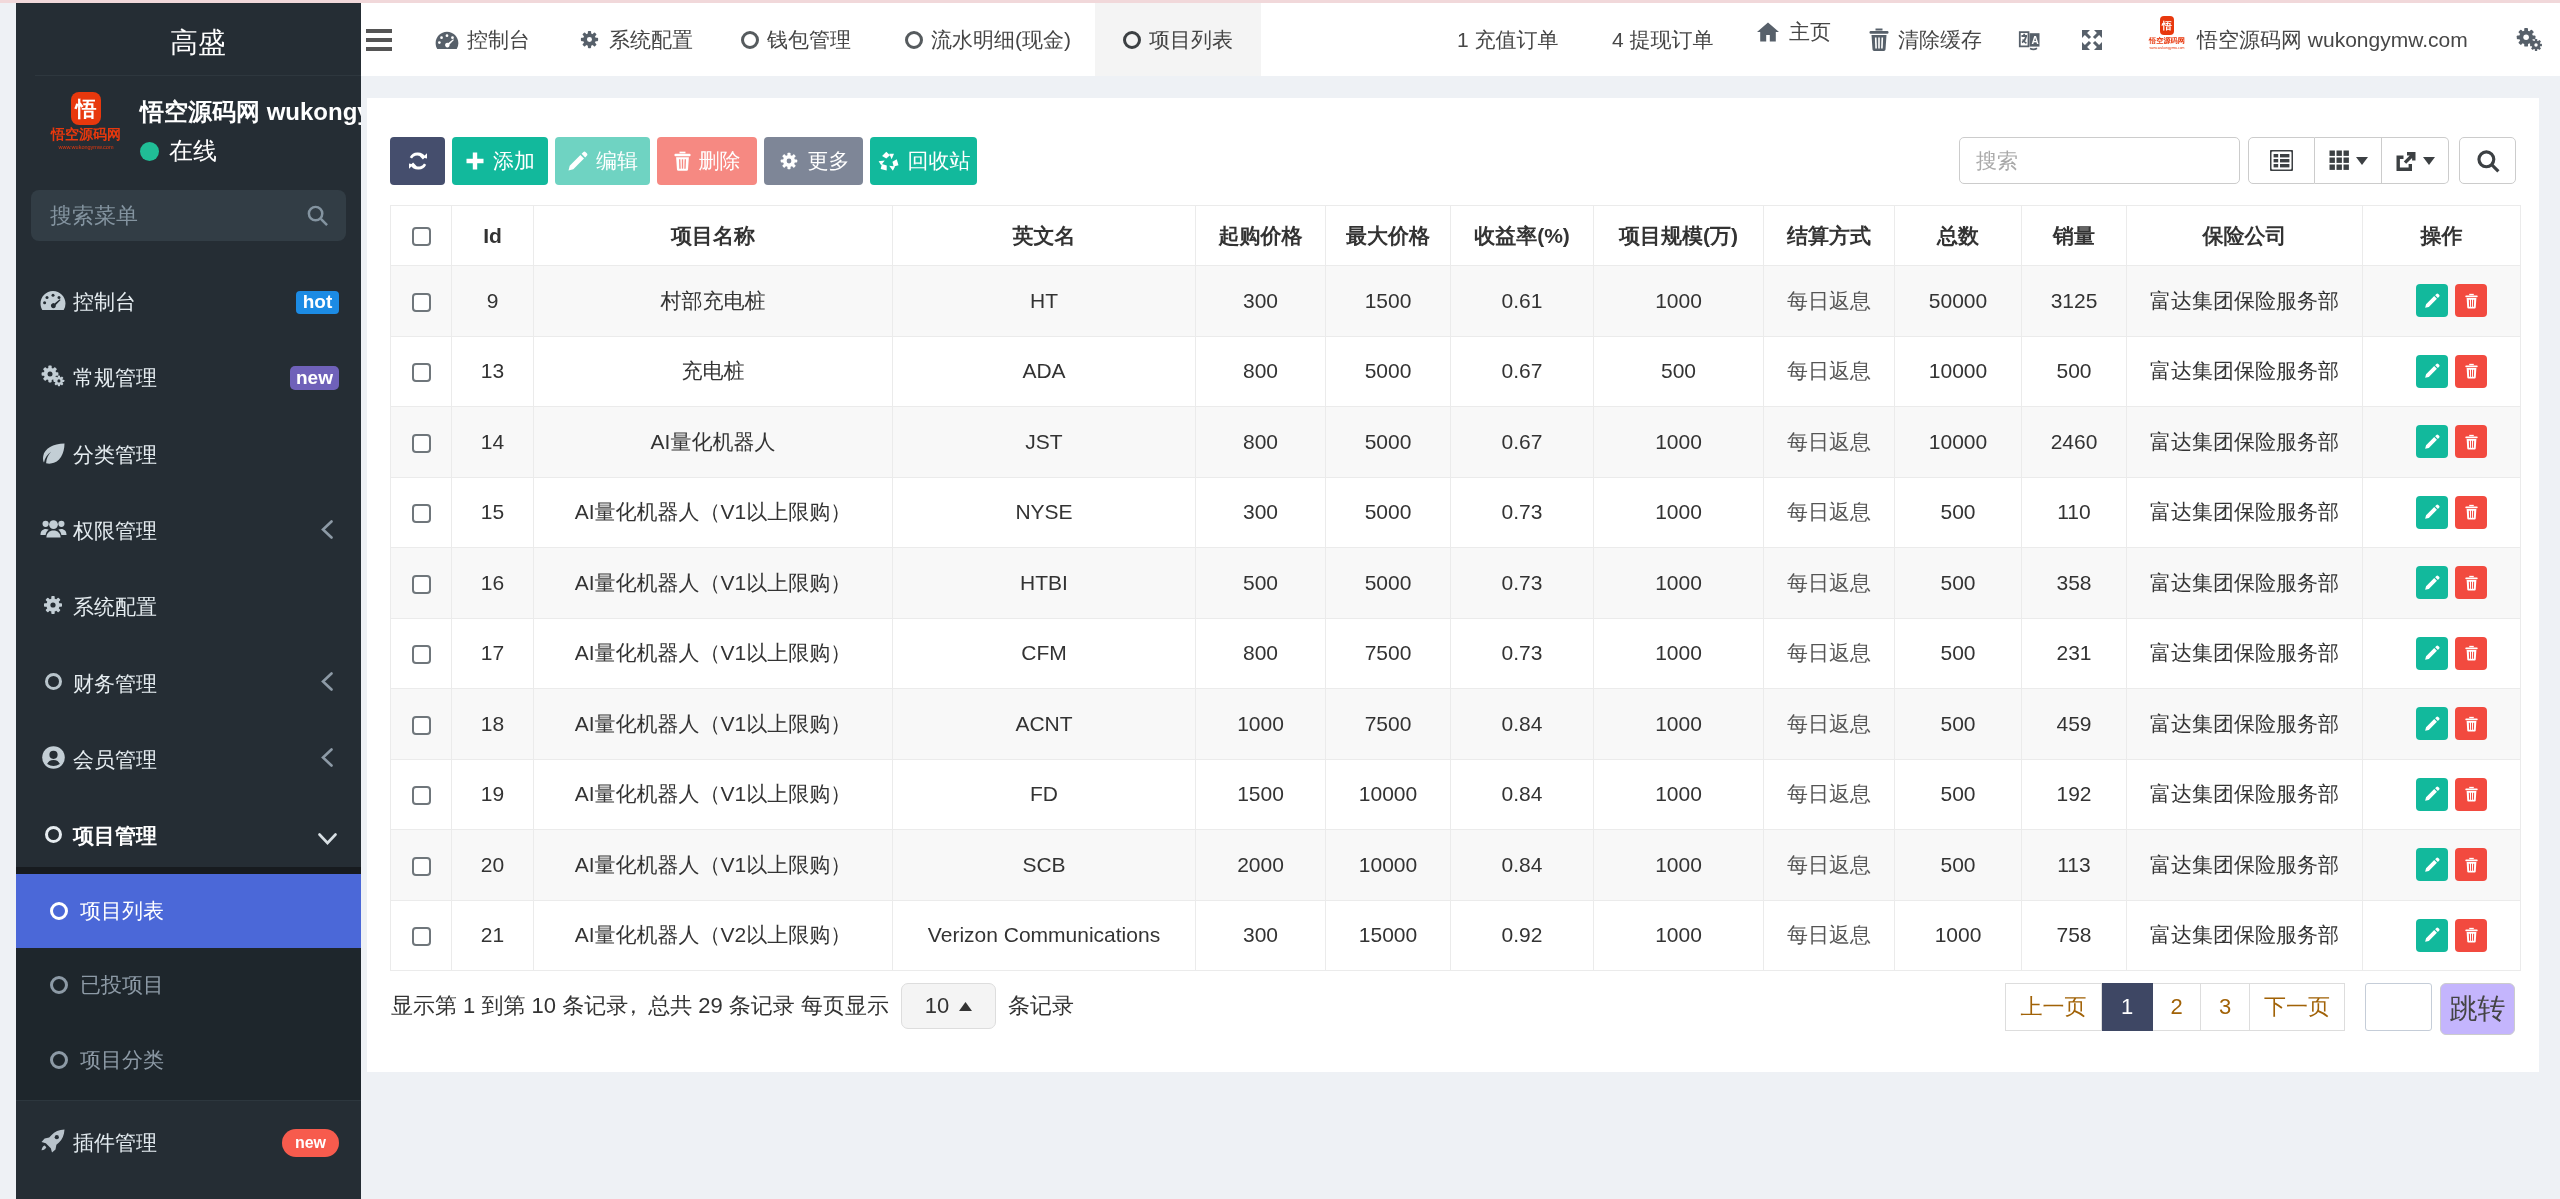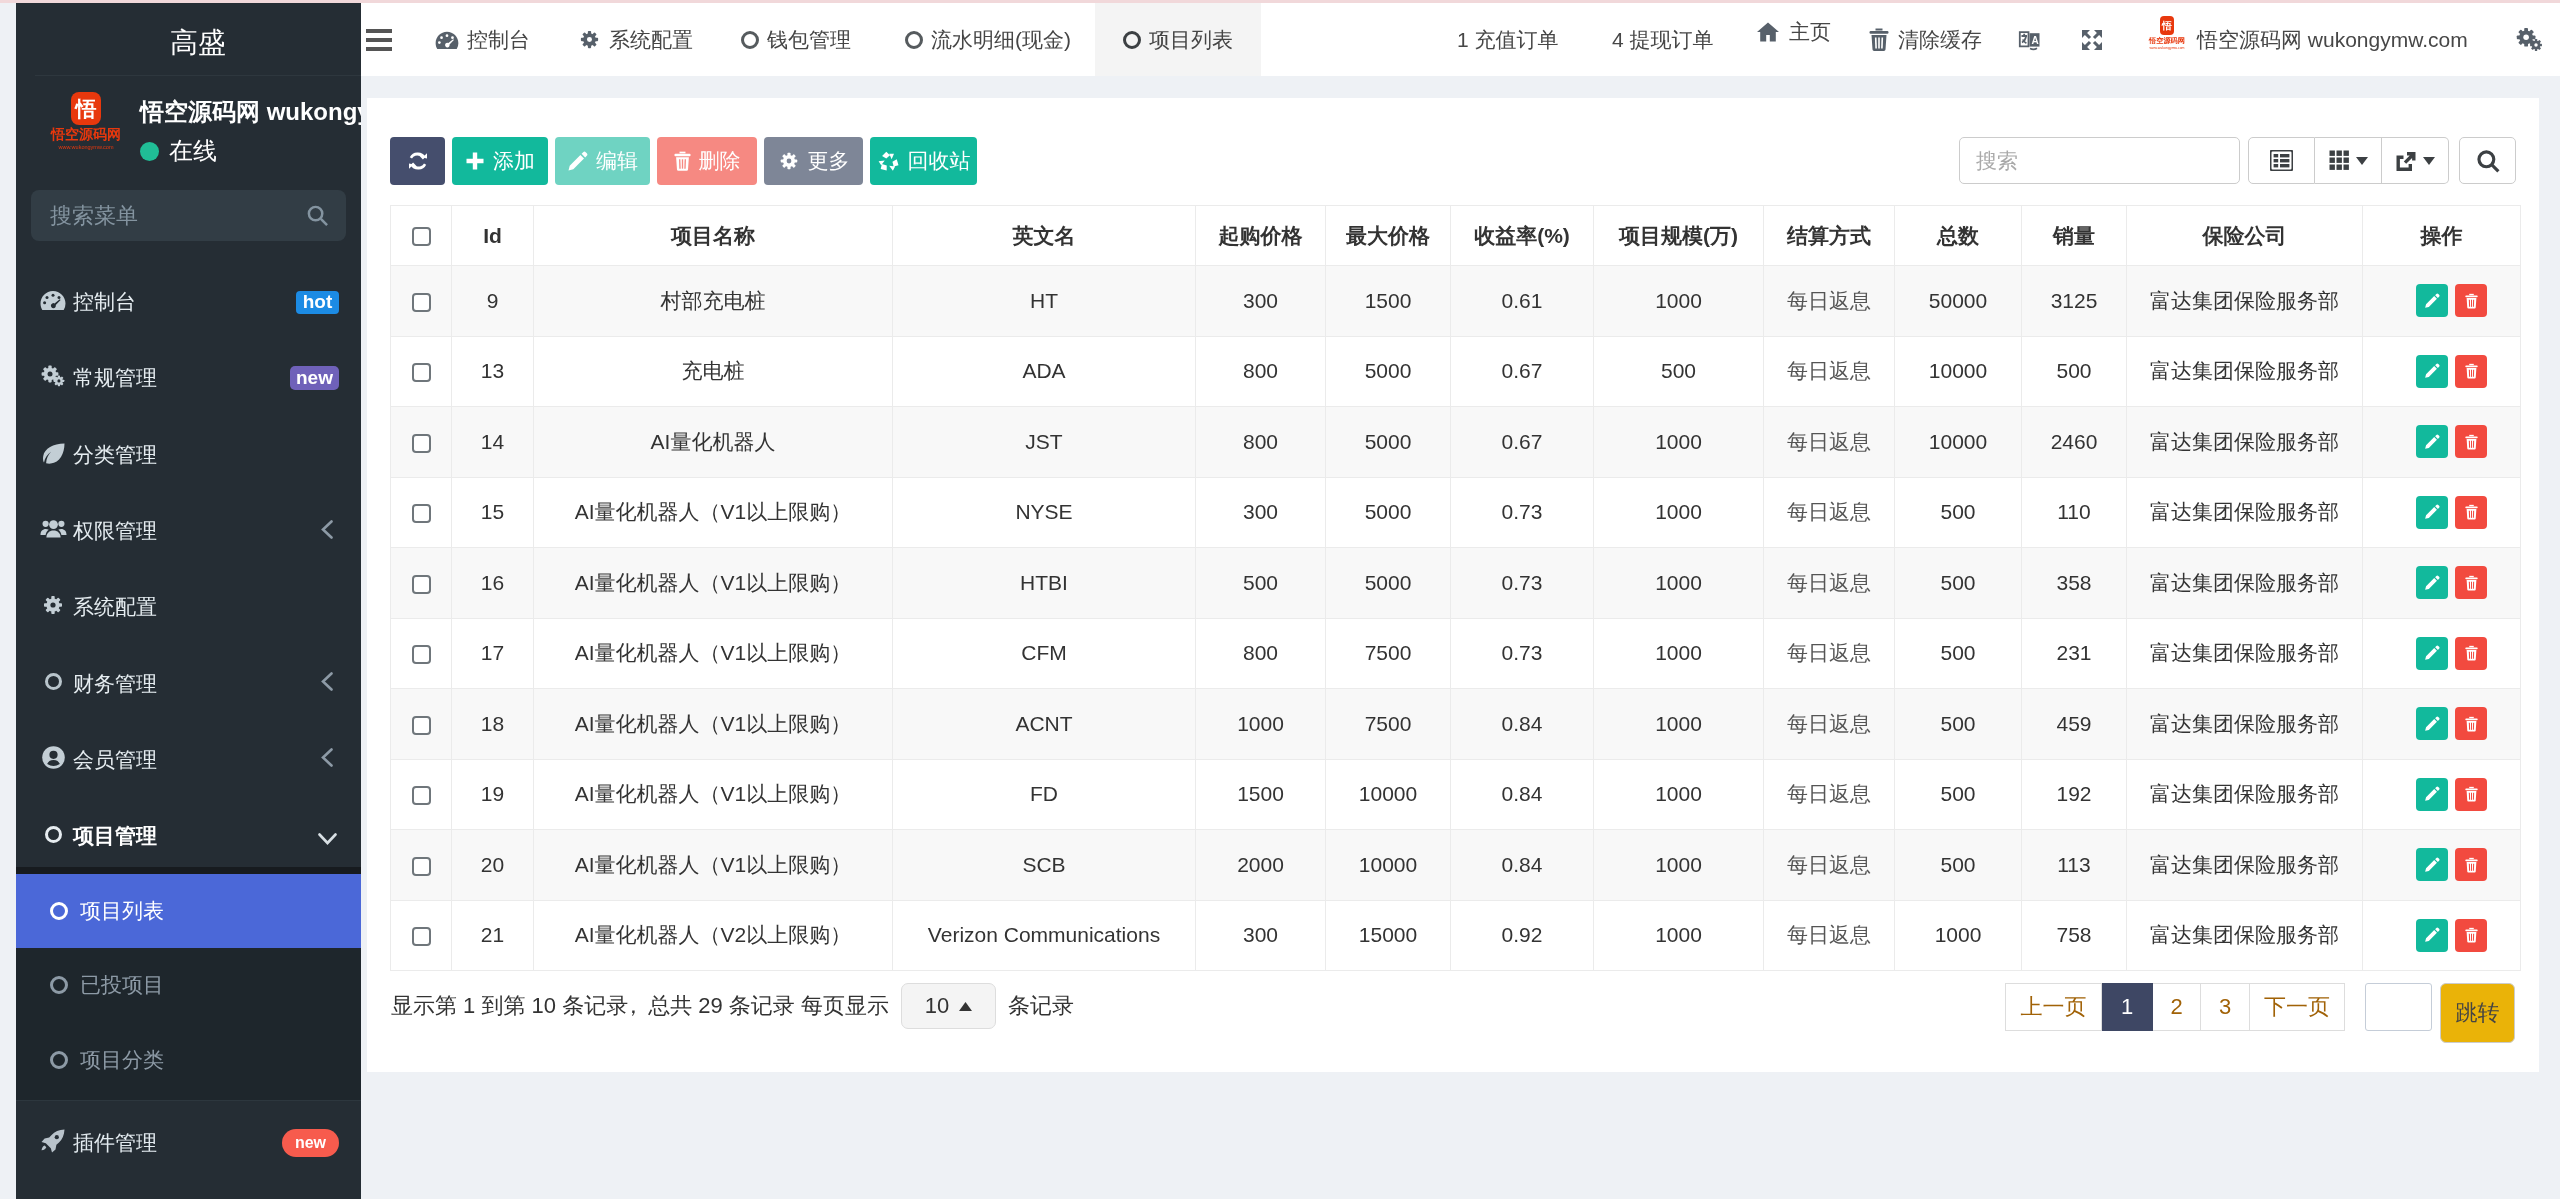--- a/index.html
+++ b/index.html
@@ -87,21 +87,21 @@
 .a-del { background:#f24a3f; }
 
 
 .ftext { position:absolute; left:24px; top:885px; font-size:22px; color:#333; display:flex; align-items:center; }
 .pagesel { display:inline-flex; align-items:center; justify-content:center; gap:10px; width:95px; height:46px; background:#f4f4f4; border:1px solid #ddd; border-radius:7px; margin:0 12px; }
 .pager { position:absolute; left:1638px; top:885px; height:48px; display:flex; }
 .pcell { min-width:48px; height:48px; border:1px solid #ddd; border-left:none; background:#fff; display:flex; align-items:center; justify-content:center; font-size:22px; color:#a16207; padding:0 14px; }
 .pcell:first-child { border-left:1px solid #ddd; }
 .pcell.pactive { background:#3e4764; color:#fff; border-color:#3e4764; }
 .jumpin { position:absolute; left:1998px; top:885px; width:67px; height:48px; border:1px solid #c5cdd8; border-radius:3px; background:#fff; }
-.jumpbtn { position:absolute; left:2073px; top:885px; width:75px; height:60px; background:#eab308; border:1px solid #ccc; border-radius:6px; display:flex; align-items:center; justify-content:center; font-size:22px; color:#444; }
+.jumpbtn { position:absolute; left:2073px; top:885px; width:75px; height:52px; background:#c4b5fd; border:1px solid #ccc; border-radius:6px; display:flex; align-items:center; justify-content:center; font-size:28px; color:#444; }
 
 .ring18s { display:inline-block; width:17px; height:17px; border-radius:50%; border:3.4px solid #b9c5cc; }
 .ring18w { display:inline-block; width:17px; height:17px; border-radius:50%; border:3px solid #e6ecf0; }
 </style>
 </head>
 <body>
 <div class="pinkstrip"></div>
 
 <aside class="sidebar">
   <div class="brand">高盛</div>

